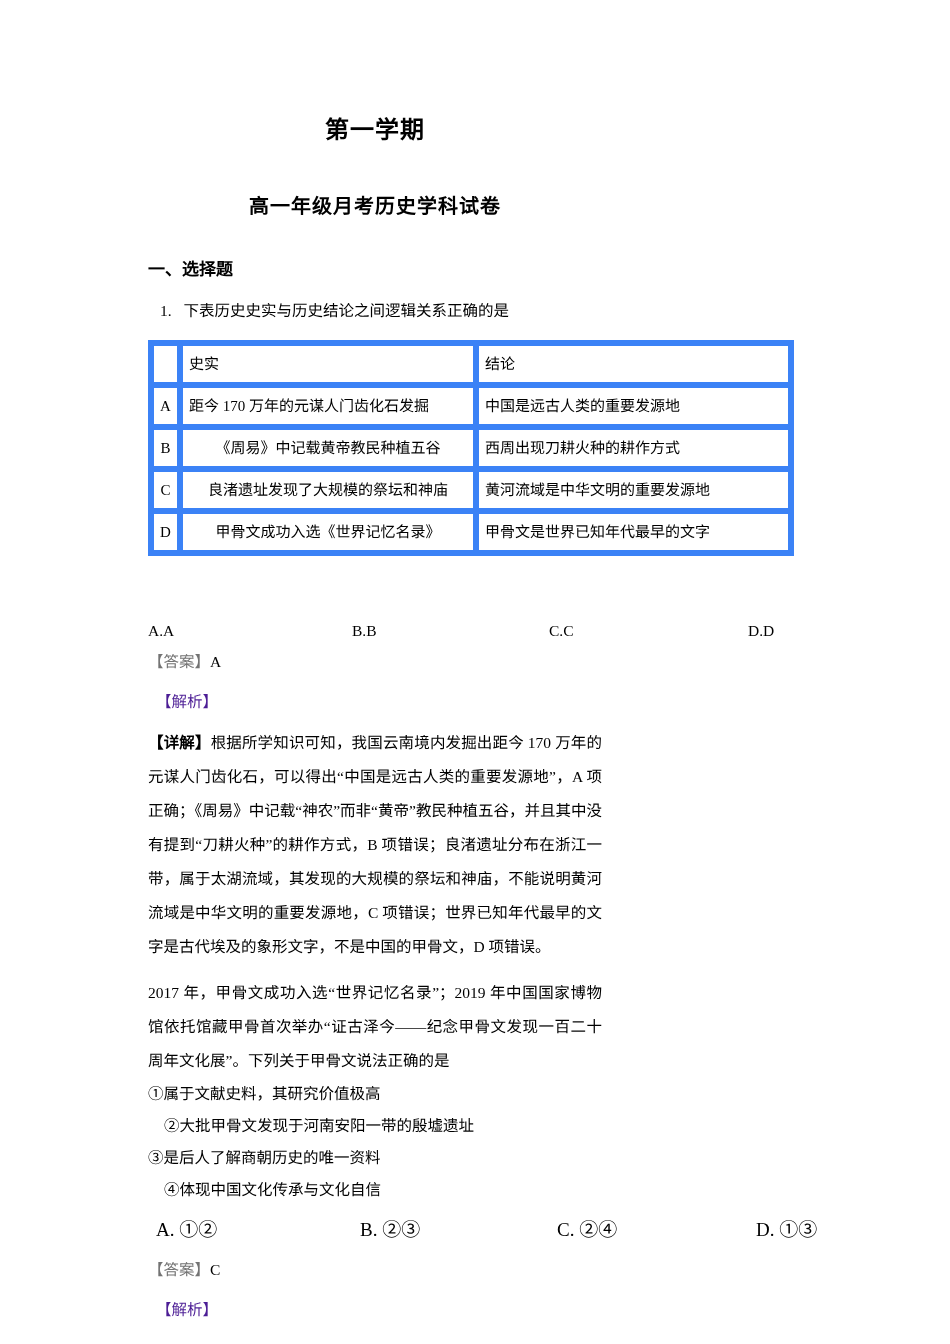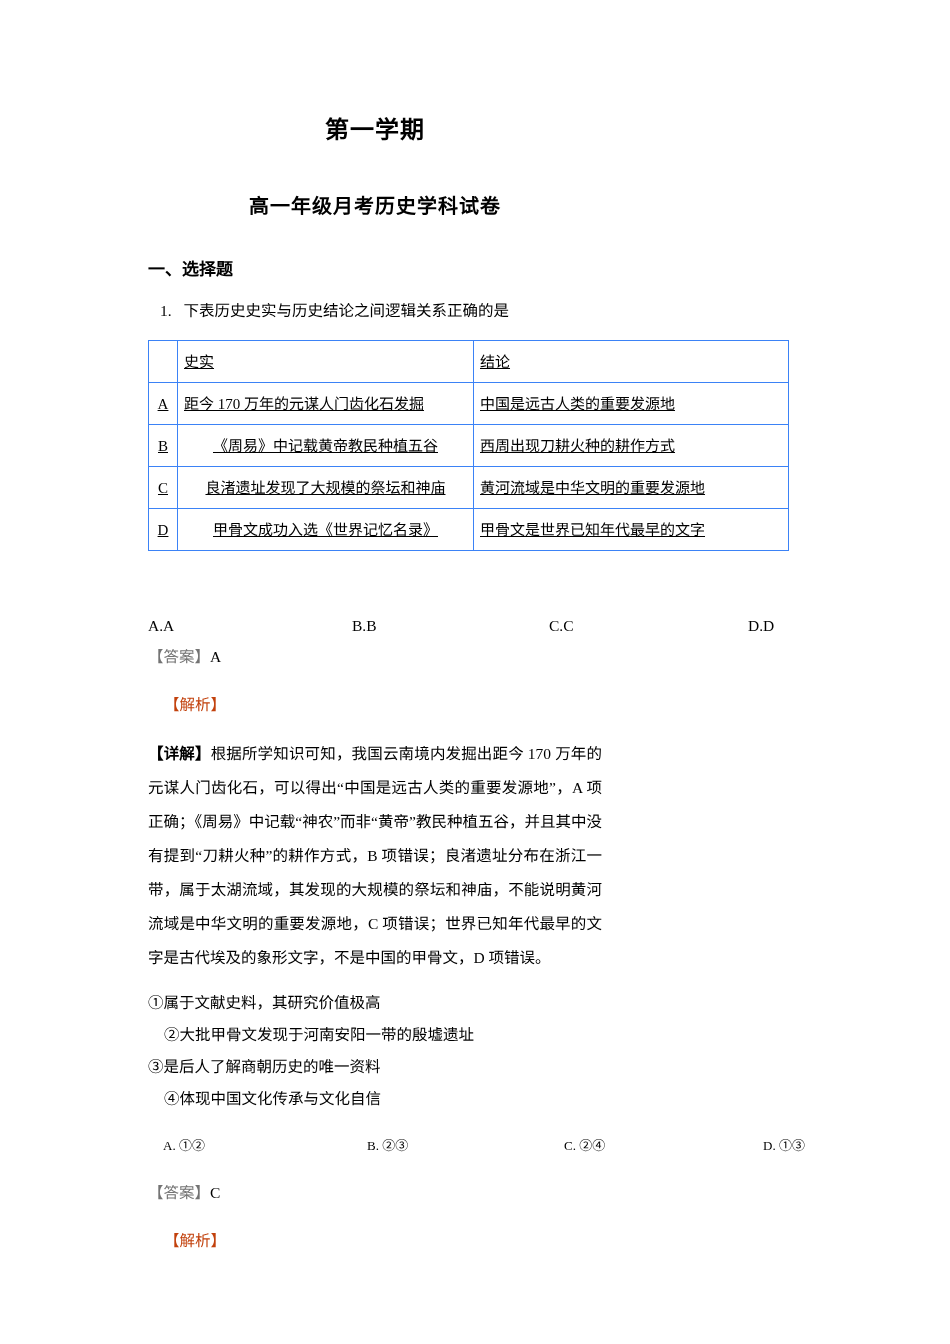--- a/index.html
+++ b/index.html
@@ -69,28 +69,27 @@
   }
 
   
   .fact-table {
     border-collapse: collapse;
     width: 640px;
     margin: 14px 0 0 0;
     table-layout: fixed;
   }
   .fact-table td {
-    border: 1px solid #3b82f6;
+    border: 6px solid #3b82f6;
     font-size: 15px;
     line-height: 20px;
     height: 42px;
     padding: 2px 6px;
     vertical-align: middle;
     box-sizing: border-box;
-    text-decoration: underline;
   }
   .col-label { width: 29px; text-align: center; padding: 2px 0; font-size: 14px; }
   .col-fact  { width: 296px; }
   .col-concl { width: 315px; }
   .cell-center { text-align: center; }
   .cell-left { text-align: left; }
 
   .after-table { height: 60px; }
 
   
@@ -102,44 +101,44 @@
     margin: 0;
   }
   .choices span.opt { position: absolute; top: 0; white-space: nowrap; }
   .opt-a { left: 0px; }
   .opt-b { left: 204px; }
   .opt-c { left: 401px; }
   .opt-d { left: 600px; }
 
   .choices2 {
     position: relative;
-    font-size: 13px;
+    font-size: 19px;
     line-height: 32px;
     height: 32px;
-    margin: 15px;
+    margin: 8px;
   }
   .choices2 span.opt { position: absolute; top: 0; white-space: nowrap; }
 
   
   .answer-line {
     font-size: 15.5px;
     line-height: 32px;
     margin: 0;
   }
   .tag-blue {
     color: #737373;
   }
   .answer-letter {
     color: #000000;
   }
   .analysis-line {
     font-size: 15.5px;
     line-height: 32px;
-    margin: 16px;
-    color: #c2410c;
+    margin: 8px;
+    color: #4c1d95;
   }
 
   .detail-para {
     font-size: 15.5px;
     line-height: 34px;
     margin: 0;
     text-align: justify;
     text-justify: inter-ideograph;
     text-indent: 0;
   }
@@ -219,20 +218,23 @@
   </div>
 
   <div class="analysis-line">【解析】</div>
 
   <div class="detail-para">
     <span class="lead">【详解】</span><span>根据所学知识可知，我国云南境内发掘出距今 170 万年的元谋人门齿化石，可以得出“中国是远古人类的重要发源地”，A 项正确；《周易》中记载“神农”而非“黄帝”教民种植五谷，并且其中没有提到“刀耕火种”的耕作方式，B 项错误；良渚遗址分布在浙江一带，属于太湖流域，其发现的大规模的祭坛和神庙，不能说明黄河流域是中华文明的重要发源地，C 项错误；世界已知年代最早的文字是古代埃及的象形文字，不是中国的甲骨文，D 项错误。</span>
   </div>
 
   <div class="gap-q2"></div>
 
+  <div class="q-stem-just">
+    <span>2017 年，甲骨文成功入选“世界记忆名录”；2019 年中国国家博物馆依托馆藏甲骨首次举办“证古泽今——纪念甲骨文发现一百二十周年文化展”。下列关于甲骨文说法正确的是</span>
+  </div>
 
   <div class="sub-line">
     <span>①属于文献史料，其研究价值极高</span><span class="seg2">②大批甲骨文发现于河南安阳一带的殷墟遗址</span>
   </div>
 
   <div class="sub-line">
     <span>③是后人了解商朝历史的唯一资料</span><span class="seg2">④体现中国文化传承与文化自信</span>
   </div>
 
   <div class="choices2">

